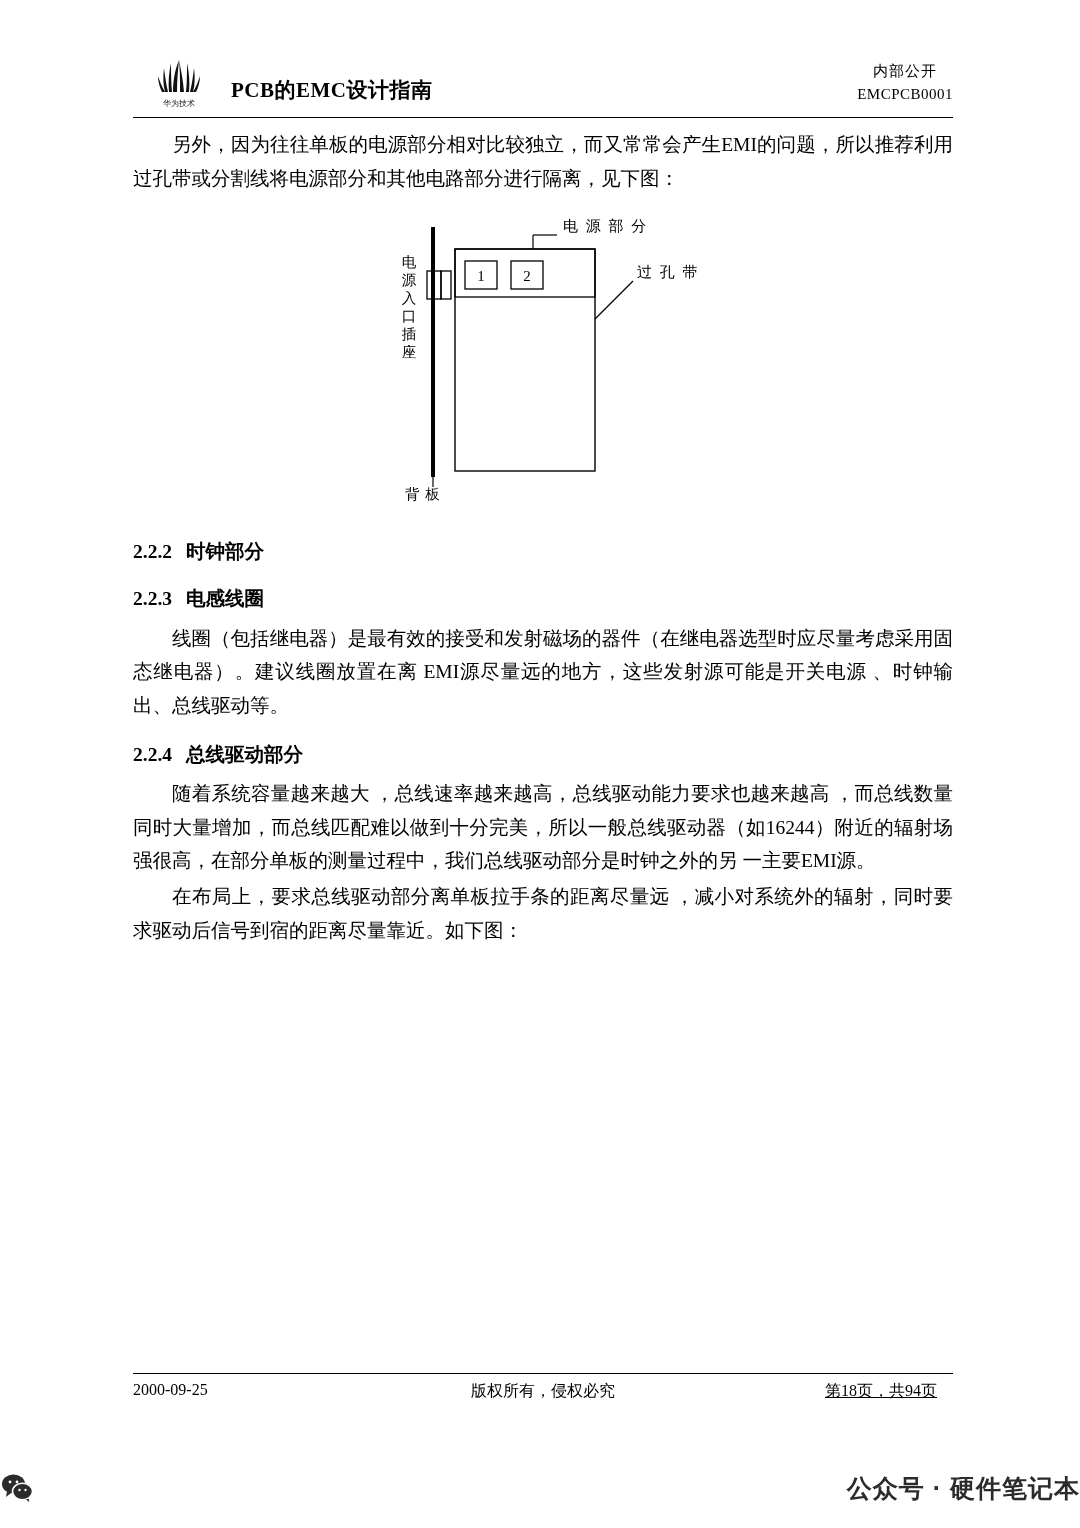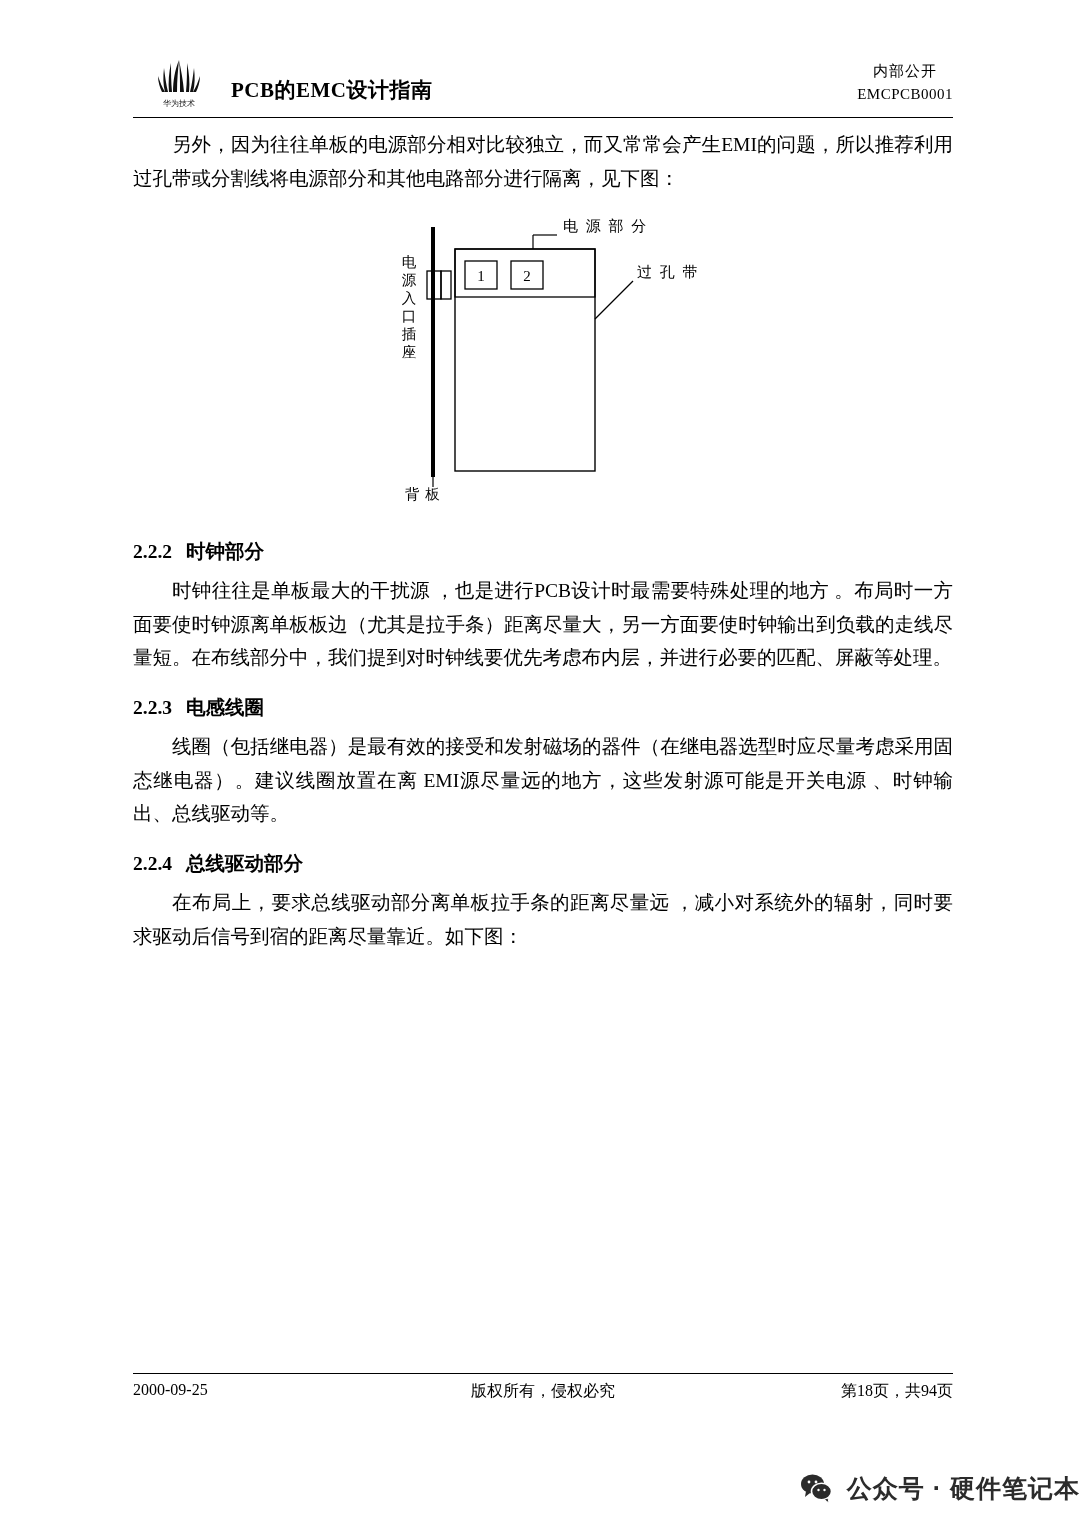--- a/index.html
+++ b/index.html
@@ -115,32 +115,32 @@
   }
   .footer {
     position: absolute;
     left: 133px;
     top: 1381px;
     width: 820px;
     font-size: 16px;
   }
   .footer .f-left { position: absolute; left: 0; top: 0; }
   .footer .f-center { position: absolute; left: 0; width: 820px; top: 0; text-align: center; }
-  .footer .f-right { position: absolute; right: 0; top: 0; }
+  .footer .f-right { position: absolute; right: 16px; top: 0; text-decoration: underline; }
 
   
   .watermark {
     position: absolute;
     left: 0;
     top: 1448px;
     width: 1080px;
     height: 80px;
     display: flex;
     align-items: center;
-    justify-content: flex-end;
+    justify-content: space-between;
     gap: 14px;
   }
   .wm-icon {
     width: 34px;
     height: 34px;
     flex: 0 0 auto;
   }
   .wm-text {
     font-family: "Liberation Sans", "DejaVu Sans", sans-serif;
     font-size: 25px;
@@ -215,30 +215,30 @@
         <text x="276" y="148" font-size="14.5" text-anchor="middle" font-family="Liberation Serif, serif">座</text>
 
         <text x="272" y="290" font-size="14.5" font-family="Liberation Serif, serif" letter-spacing="1">背 板</text>
         <line x1="300" y1="268" x2="300" y2="278" stroke="#000" stroke-width="1.2"></line>
       </svg>
     </div>
 
     <h3 class="sect">
       <span class="num">2.2.2</span><span>时钟部分</span>
     </h3>
-    <p class="para">时钟往往是单板最大的干扰源 ，也是进行PCB设计时最需要特殊处理的地方 。布局时一方面要使时钟源离单板板边（尤其是拉手条）距离尽量大，另一方面要使时钟输出到负载的走线尽量短。在布线部分中，我们提到对时钟线要优先考虑布内层，并进行必要的匹配、屏蔽等处理。</p>
 
     <h3 class="sect">
       <span class="num">2.2.3</span><span>电感线圈</span>
     </h3>
     <p class="para">线圈（包括继电器）是最有效的接受和发射磁场的器件（在继电器选型时应尽量考虑采用固态继电器）。建议线圈放置在离 EMI源尽量远的地方，这些发射源可能是开关电源 、时钟输出、总线驱动等。</p>
 
     <h3 class="sect">
       <span class="num">2.2.4</span><span>总线驱动部分</span>
     </h3>
+    <p class="para">随着系统容量越来越大 ，总线速率越来越高，总线驱动能力要求也越来越高 ，而总线数量同时大量增加，而总线匹配难以做到十分完美，所以一般总线驱动器（如16244）附近的辐射场强很高，在部分单板的测量过程中，我们总线驱动部分是时钟之外的另 一主要EMI源。</p>
     <p class="para">在布局上，要求总线驱动部分离单板拉手条的距离尽量远 ，减小对系统外的辐射，同时要求驱动后信号到宿的距离尽量靠近。如下图：</p>
 
   </div>
 
   <div class="footer-rule"></div>
   <div class="footer">
     <span class="f-left">2000-09-25</span>
     <span class="f-center">版权所有，侵权必究</span>
     <span class="f-right">第18页，共94页</span>
   </div>

